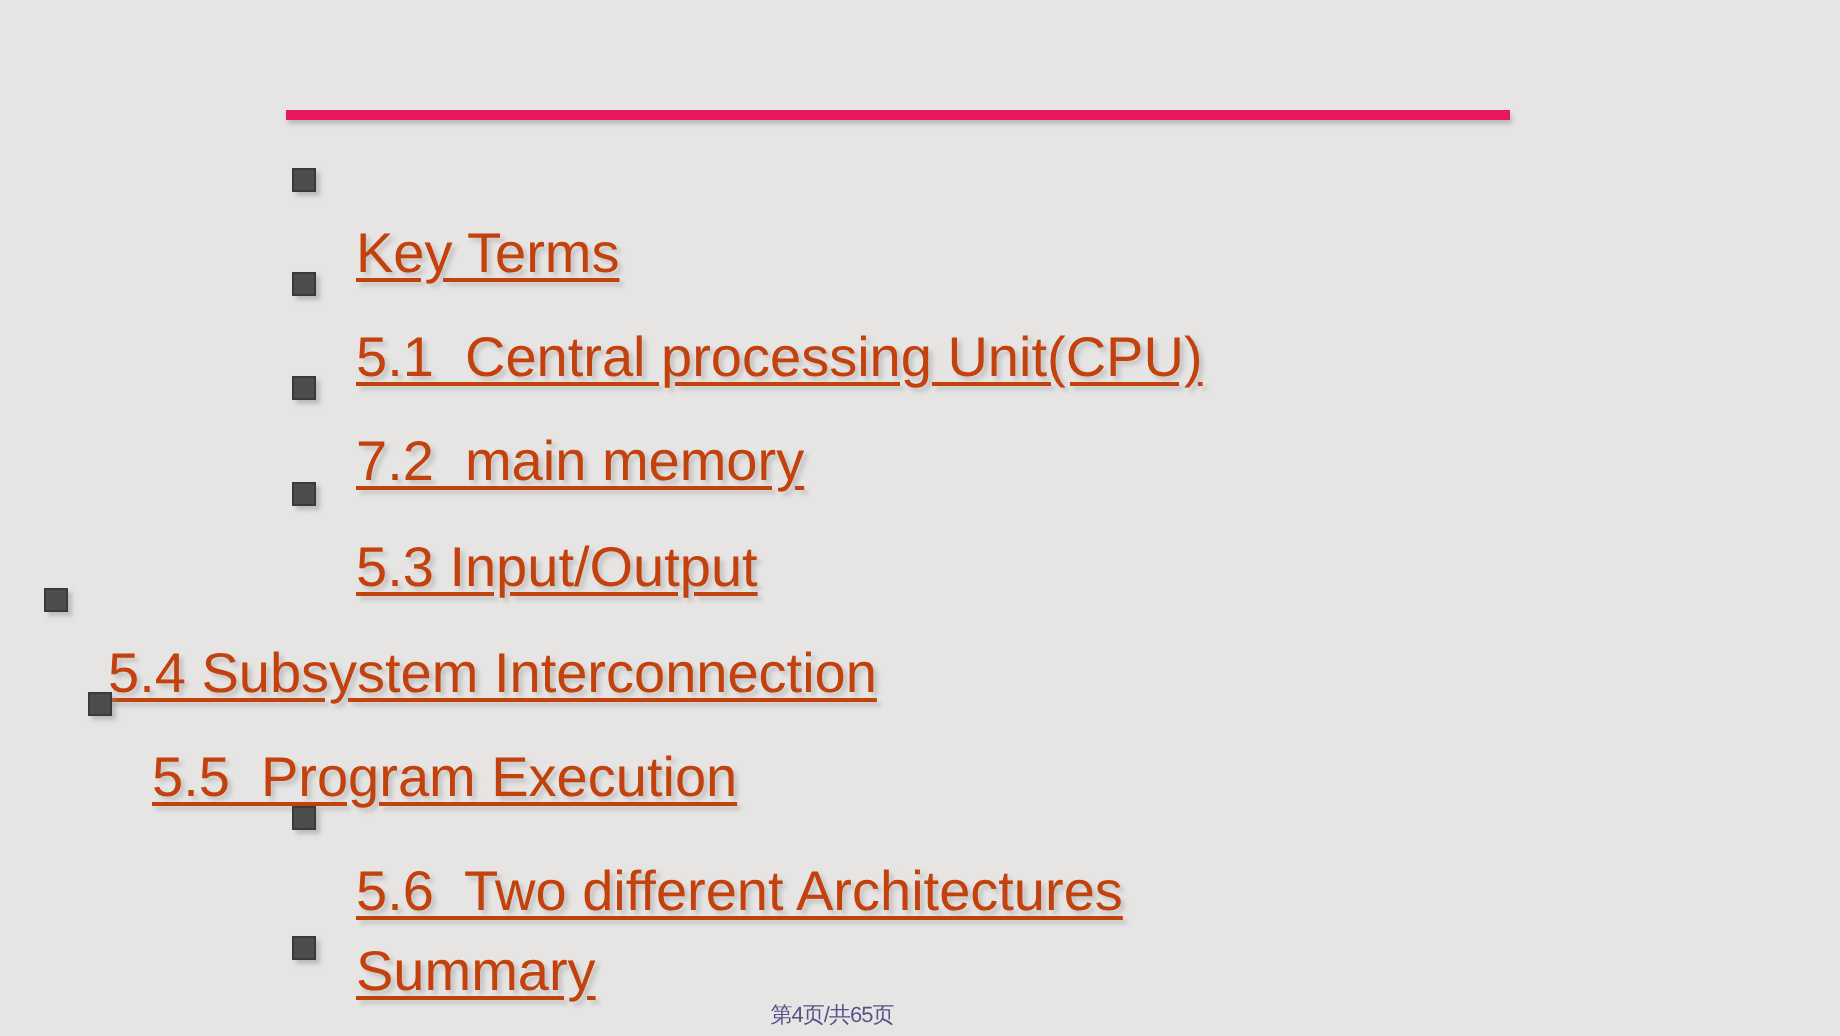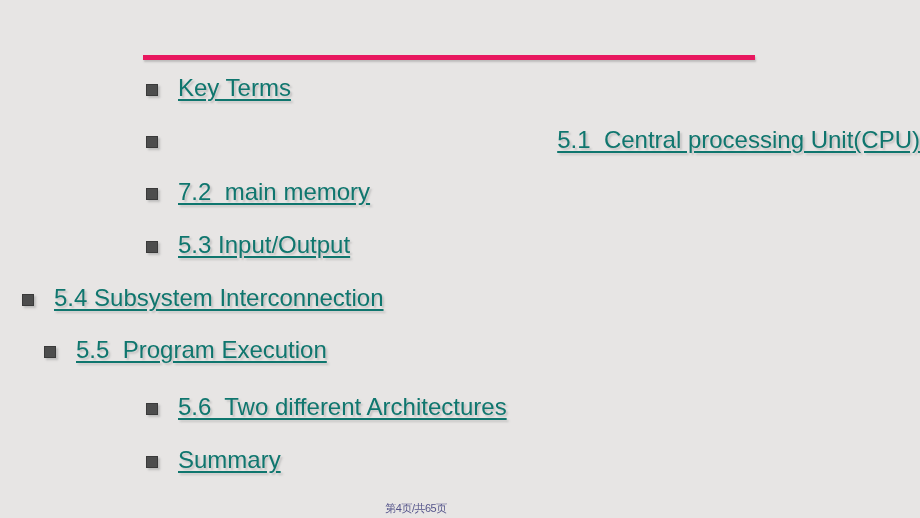--- a/index.html
+++ b/index.html
@@ -78,39 +78,40 @@
     height: 12px;
     background: #4d4d4d;
     border: 1px solid #3a3a3a;
     box-sizing: border-box;
     margin-top: 16px;
     margin-right: 20px;
     box-shadow: 2px 2px 2px rgba(150,150,150,0.5);
   }
   .link-text {
     font-family: "Liberation Sans", sans-serif;
-    font-size: 24px;
+    font-size: 28px;
     line-height: 40px;
-    color: #0f766e;
+    color: #c2410c;
     text-decoration: underline;
     text-underline-offset: 3px;
     white-space: pre;
     text-shadow: 2px 2px 2px rgba(150,150,150,0.45);
     cursor: pointer;
+    margin-top: 39px;
   }
 
   
   .item-0 { height: 52px; }
-  .item-1 { height: 52px; justify-content: space-between; }
+  .item-1 { height: 52px; }
   .item-2 { height: 53px; }
   .item-3 { height: 53px; }
   .item-4 { height: 52px; padding-left: 22px; }
   .item-5 { height: 57px; padding-left: 44px; }
   .item-6 { height: 53px; }
-  .item-7 { height: 52px; }
+  .item-7 { height: 52px; align-items: center; }
 
   
   .footer {
     position: absolute;
     left: 0;
     bottom: 2px;
     width: 832px;
     text-align: center;
     margin-top: 47px;
   }

